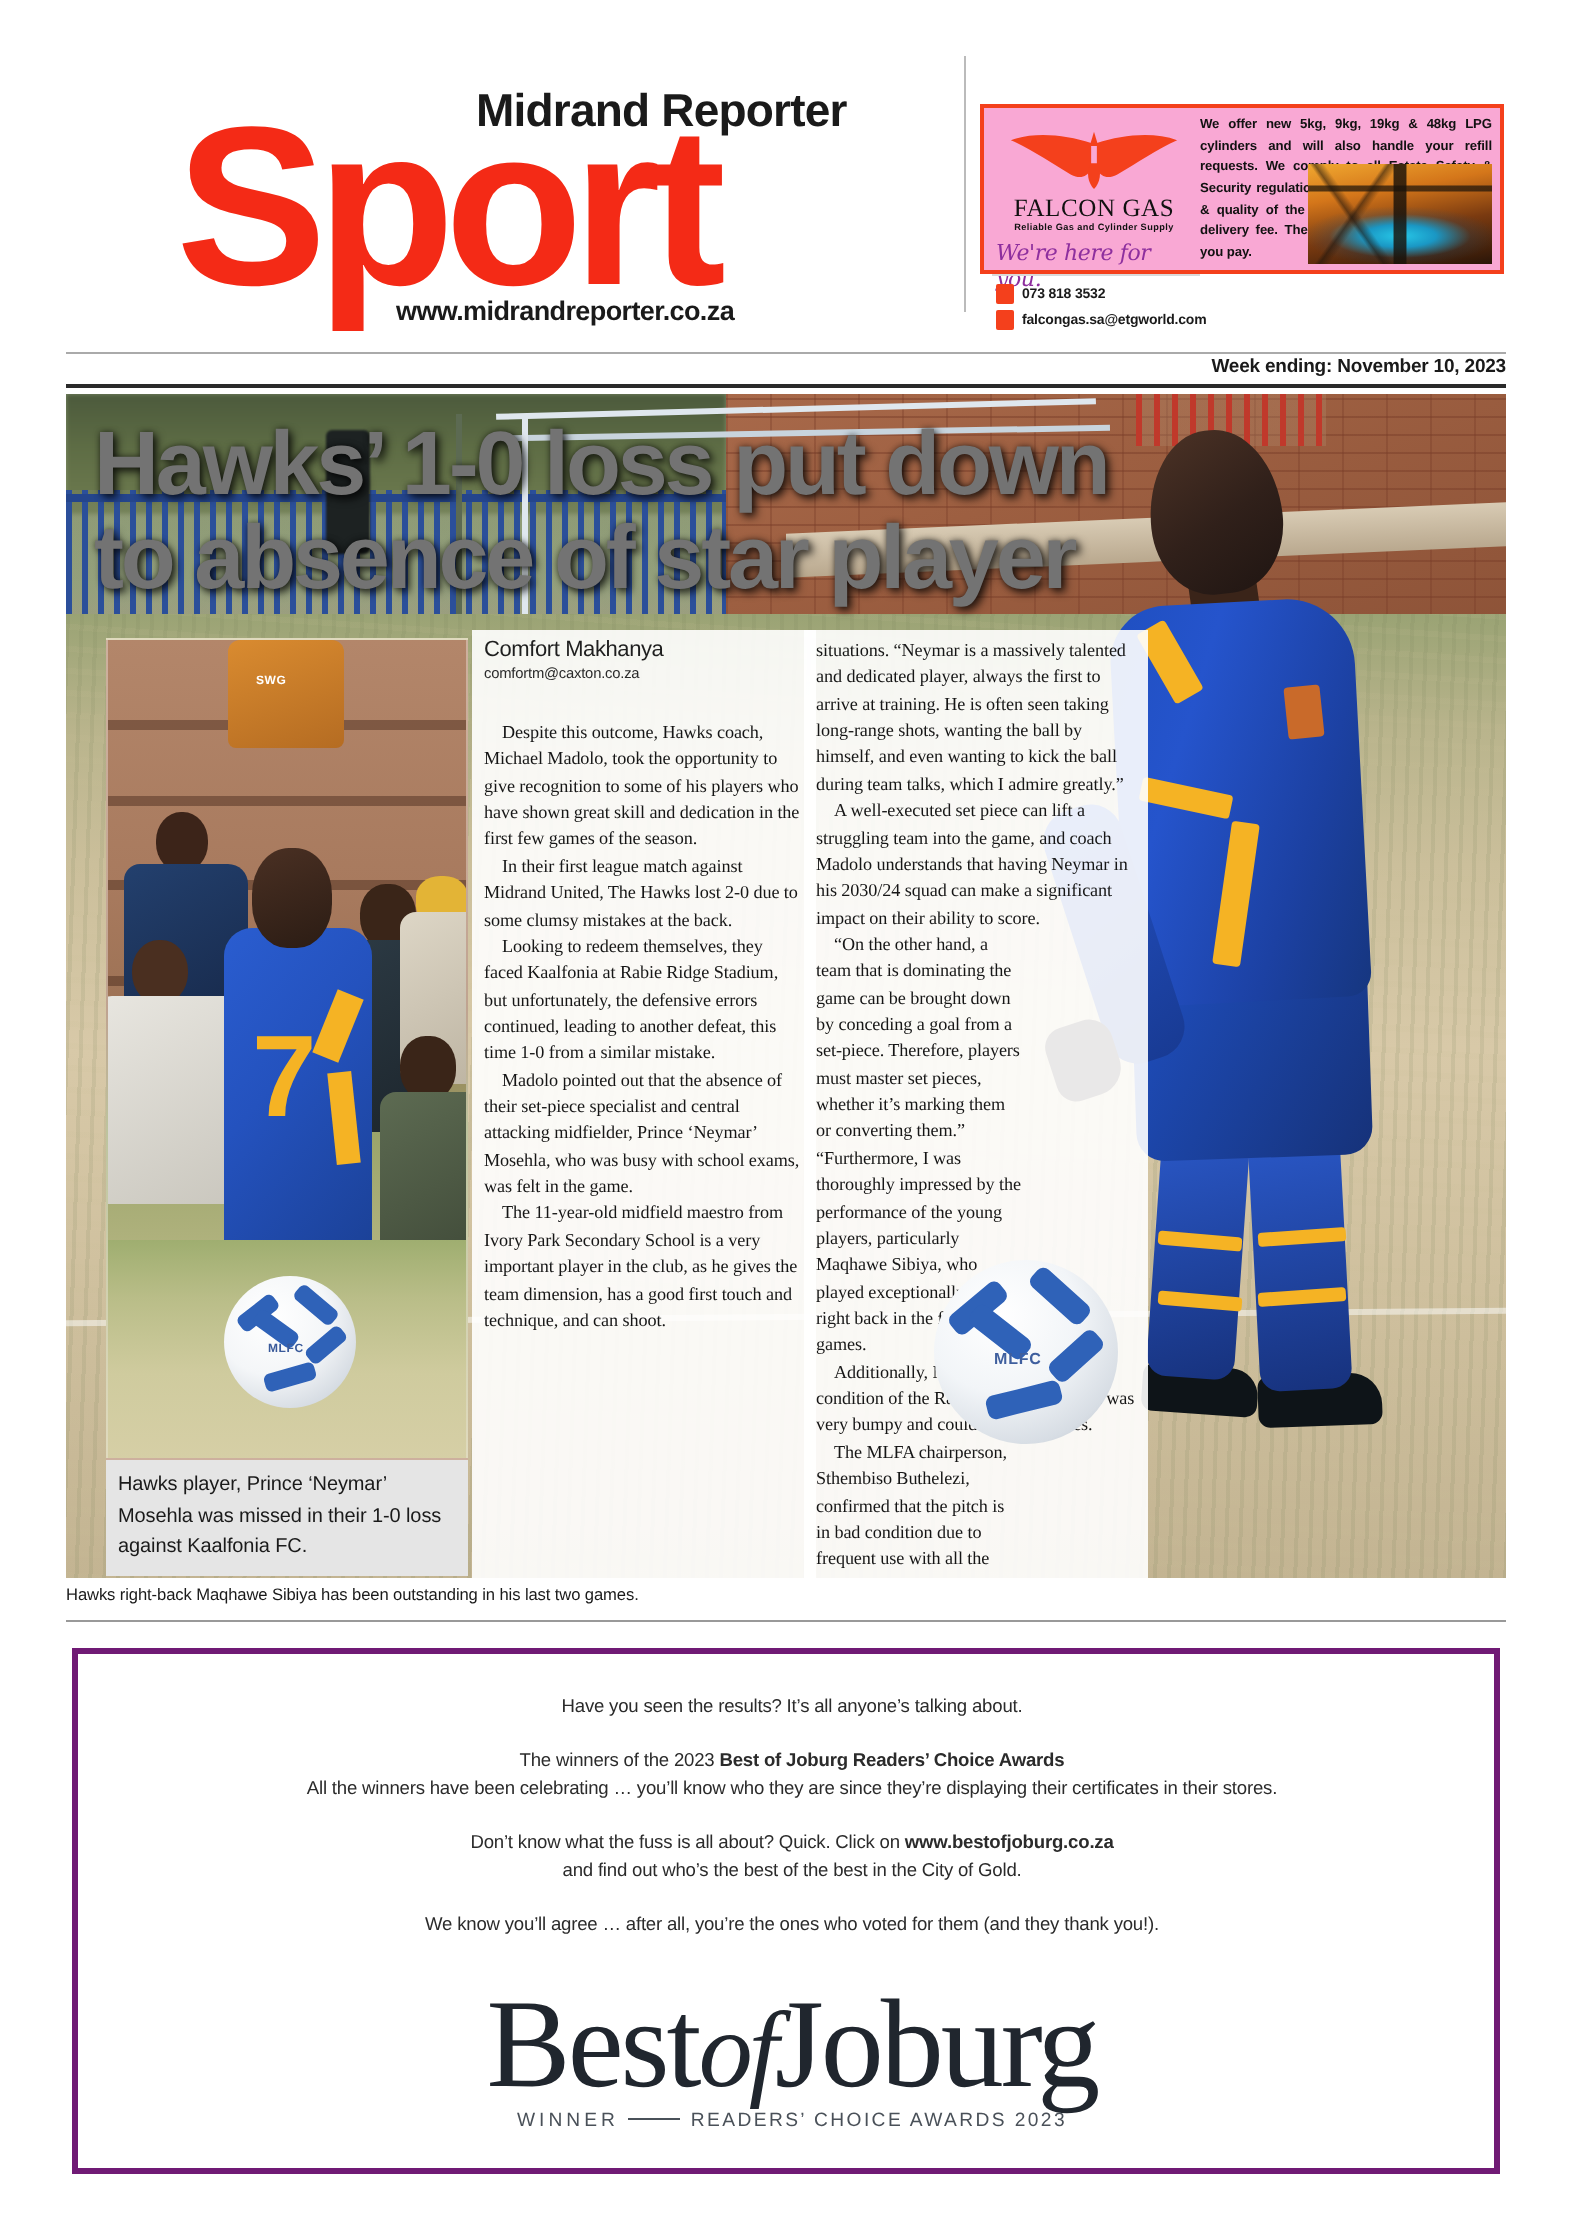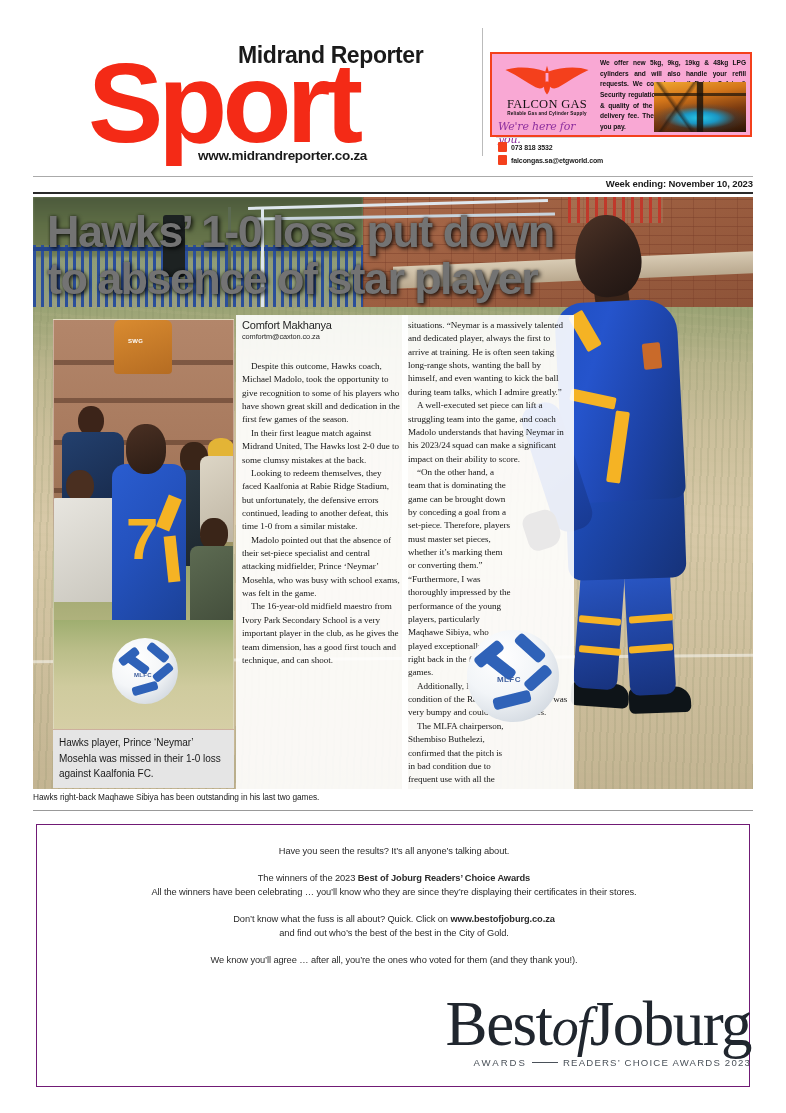--- a/index.html
+++ b/index.html
@@ -549,40 +549,40 @@
     left: 33px; top: 810px;
     width: 720px; height: 1px;
     background: #999;
   }
 
   
   #boj-ad {
     position: absolute;
     left: 36px; top: 824px;
     width: 714px; height: 263px;
-    border: 1px solid #701a75;
+    border: 3px solid #701a75;
     background: #fff;
   }
   #boj-copy {
     position: absolute;
     left: 0; top: 20px;
     width: 714px;
     text-align: center;
     font-family: "Liberation Sans", sans-serif;
     color: #2b2b2b;
   }
   .boj-line { font-size: 9.3px; line-height: 1.5; letter-spacing: -0.1px; }
   .boj-gap { height: 13px; }
   .boj-b { font-weight: bold; }
 
   #boj-logo {
     position: absolute;
     left: 0; bottom: 18px;
     width: 714px;
-    text-align: right;
+    text-align: center;
   }
   #boj-wordmark {
     font-family: "Liberation Serif", serif;
     font-size: 63px;
     line-height: 1;
     color: #20262e;
     letter-spacing: -1.5px;
     white-space: nowrap;
   }
   #boj-of {
@@ -733,27 +733,27 @@
     <div class="col-shade" id="shade1"></div>
     <div class="col-shade" id="shade2"></div>
 
     <div class="col" id="col1">
       <div id="byline-name">Comfort Makhanya</div>
       <div id="byline-email">comfortm@caxton.co.za</div>
       <p class="body-p indent">Despite this outcome, Hawks coach, Michael Madolo, took the opportunity to give recognition to some of his players who have shown great skill and dedication in the first few games of the season.</p>
       <p class="body-p indent">In their first league match against Midrand United, The Hawks lost 2-0 due to some clumsy mistakes at the back.</p>
       <p class="body-p indent">Looking to redeem themselves, they faced Kaalfonia at Rabie Ridge Stadium, but unfortunately, the defensive errors continued, leading to another defeat, this time 1-0 from a similar mistake.</p>
       <p class="body-p indent">Madolo pointed out that the absence of their set-piece specialist and central attacking midfielder, Prince ‘Neymar’ Mosehla, who was busy with school exams, was felt in the game.</p>
-      <p class="body-p indent">The 16-year-old midfield maestro from Ivory Park Secondary School is a very important player in the club, as he gives the team dimension, has a good first touch and technique, and can shoot.</p>
+      <p class="body-p indent">The 11-year-old midfield maestro from Ivory Park Secondary School is a very important player in the club, as he gives the team dimension, has a good first touch and technique, and can shoot.</p>
 
     </div>
 
     <div class="col" id="col2">
       <p class="body-p">situations. “Neymar is a massively talented and dedicated player, always the first to arrive at training. He is often seen taking long-range shots, wanting the ball by himself, and even wanting to kick the ball during team talks, which I admire greatly.”</p>
-      <p class="body-p indent">A well-executed set piece can lift a struggling team into the game, and coach Madolo understands that having Neymar in his 2023/24 squad can make a significant impact on their ability to score.</p>
+      <p class="body-p indent">A well-executed set piece can lift a struggling team into the game, and coach Madolo understands that having Neymar in his 2030/24 squad can make a significant impact on their ability to score.</p>
       <p class="body-p indent narrow">“On the other hand, a team that is dominating the game can be brought down by conceding a goal from a set-piece. Therefore, players must master set pieces, whether it’s marking them or converting them.”</p>
       <p class="body-p narrow">“Furthermore, I was thoroughly impressed by the performance of the young players, particularly Maqhawe Sibiya, who played exceptionally well at right back in the first two games.</p>
       <p class="body-p indent">Additionally, Madolo highlighted the condition of the Rabie Ridge pitch, as it was very bumpy and could lead to injuries.</p>
       <p class="body-p indent narrow2">The MLFA chairperson, Sthembiso Buthelezi, confirmed that the pitch is in bad condition due to frequent use with all the tournaments taking place week-in-week-out.</p>
 
     </div>
 
     <div id="col2-ball">
       <span class="c2b-m" id="c2bm1"></span>
       <span class="c2b-m" id="c2bm2"></span>
@@ -779,17 +779,17 @@
       <div class="boj-line">
         <span>Don’t know what the fuss is all about? Quick. Click on </span><span class="boj-b">www.bestofjoburg.co.za</span>
       </div>
       <div class="boj-line">and find out who’s the best of the best in the City of Gold.</div>
       <div class="boj-gap"></div>
       <div class="boj-line">We know you’ll agree … after all, you’re the ones who voted for them (and they thank you!).</div>
     </div>
 
     <div id="boj-logo">
       <div id="boj-wordmark"><span>Best</span><span id="boj-of">of</span><span>Joburg</span></div>
-      <div id="boj-sub"><span class="w">AWARDS</span><span id="boj-swoosh"></span><span>READERS’ CHOICE AWARDS 2023</span></div>
+      <div id="boj-sub"><span class="w">WINNER</span><span id="boj-swoosh"></span><span>READERS’ CHOICE AWARDS 2023</span></div>
     </div>
   </div>
 
 </div>
 
 </body></html>

